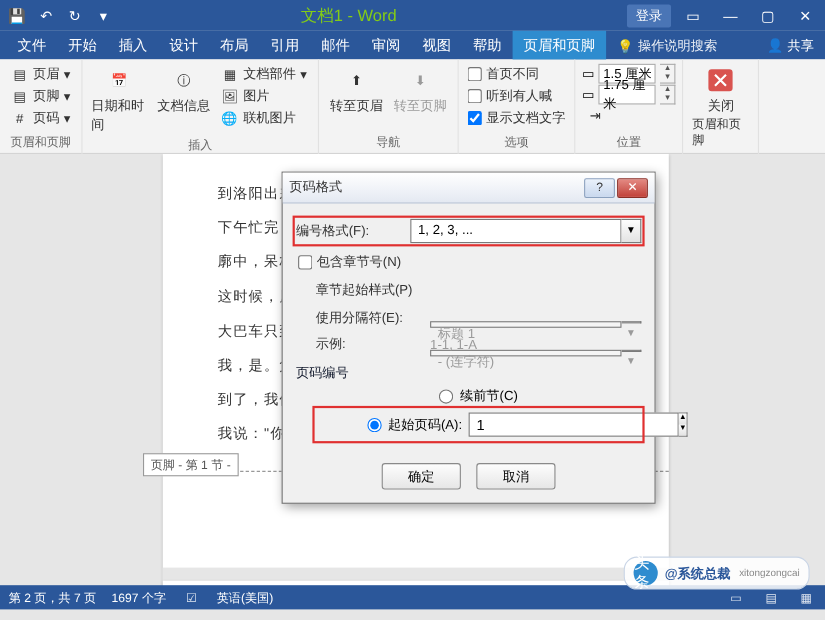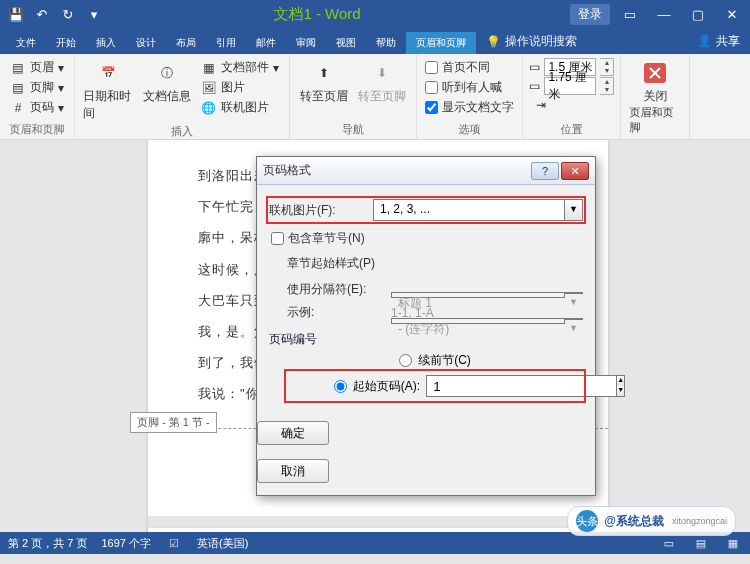--- a/index.html
+++ b/index.html
@@ -7,21 +7,21 @@
 
 .titlebar { height: 28px; background: #2b579a; color: #fff; display: flex; align-items: center; padding: 0 4px; }
 .titlebar .qat { display: flex; gap: 2px; }
 .titlebar .qat .qbtn { width: 24px; height: 24px; display: flex; align-items: center; justify-content: center; color: #fff; font-size: 13px; }
 .titlebar .doc-title { flex: 1; text-align: center; font-size: 15px; color: #84cc16; }
 .titlebar .winbtns { display: flex; align-items: center; gap: 6px; margin-left: 42px; }
 .titlebar .loginbtn { background: #4a75b6; padding: 2px 8px; font-size: 12px; border-radius: 2px; }
 .titlebar .winbtn { width: 28px; text-align: center; font-size: 13px; }
 
 .ribbon-tabs { height: 26px; background: #2b579a; display: flex; align-items: flex-end; color: #fff; padding-left: 6px; gap: 0; }
-.ribbon-tabs .tab { padding: 4px 10px; font-size: 10px; cursor: pointer; }
+.ribbon-tabs .tab { padding: 4px 10px; font-size: 13px; cursor: pointer; }
 .ribbon-tabs .tab.ctx { background: #2e8ccf; }
 .ribbon-tabs .tell { display: flex; align-items: center; gap: 4px; padding: 4px 10px; opacity: 0.9; }
 .ribbon-tabs .spacer { flex: 1; }
 .ribbon-tabs .share { padding: 4px 10px; font-size: 12px; }
 
 .ribbon { height: 86px; background: #f3f3f3; border-bottom: 1px solid #d4d4d4; display: flex; }
 .group { border-right: 1px solid #e1e1e1; padding: 2px 6px 0 6px; display: flex; flex-direction: column; align-items: center; height: 86px; }
 .group .body { flex: 1; display: flex; align-items: flex-start; gap: 2px; padding-top: 2px; }
 .group .label { font-size: 11px; color: #666; padding: 2px 0 3px; width: 100%; text-align: center; }
 .stackbtns { display: flex; flex-direction: column; gap: 1px; }
@@ -57,31 +57,31 @@
 .combo .cval { flex: 1; border: 1px solid #7a7a7a; background: #fff; padding: 2px 6px; }
 .combo .cbtn { width: 18px; border: 1px solid #7a7a7a; border-left: none; background: linear-gradient(#fdfdfd,#e3e3e3); text-align: center; font-size: 9px; line-height: 18px; }
 .highlight { outline: 2px solid #e03030; outline-offset: 1px; }
 .fieldset-title { color: #0f172a; margin: 10px 0 4px; }
 .indent { padding-left: 18px; }
 .radio { display: flex; align-items: center; gap: 6px; margin: 3px 0; justify-content: center; }
 .numbox { display: flex; height: 22px; width: 110px; }
 .numbox input { flex: 1; border: 1px solid #7a7a7a; padding: 2px 6px; }
 .numbox .sp { width: 16px; border: 1px solid #7a7a7a; border-left: none; display: flex; flex-direction: column; }
 .numbox .sp div { flex: 1; font-size: 7px; text-align: center; background: linear-gradient(#fdfdfd,#e3e3e3); line-height: 8px; }
-.dlg-buttons { display: flex; justify-content: center; gap: 14px; padding: 8px 0 12px; flex-direction: column; }
+.dlg-buttons { display: flex; justify-content: center; gap: 14px; padding: 8px 0 12px; }
 .dlg-buttons button { width: 72px; height: 24px; border: 1px solid #8a8a8a; background: linear-gradient(#fdfdfd,#e6e6e6); border-radius: 3px; font-size: 12px; }
 .disabled { color: #9a9a9a; }
 .disabled .cval, .disabled .cbtn { background: #f4f4f4; color: #9a9a9a; margin-top: 40px; }
 
 .statusbar { position: absolute; bottom: 10px; left: 0; right: 0; height: 22px; background: #2b579a; color: #fff; display: flex; align-items: center; font-size: 11px; padding: 0 8px; gap: 14px; }
 .statusbar .spacer { flex: 1; }
 .statusbar .sbicon { width: 18px; text-align: center; opacity: 0.85; }
 
 .watermark { position: absolute; right: 14px; bottom: 28px; z-index: 50; display: flex; align-items: center; gap: 6px; background: rgba(255,255,255,0.85); padding: 3px 8px; border-radius: 12px; border: 1px solid #c9d5e6; }
-.watermark .circ { width: 22px; height: 22px; border-radius: 50%; background: #2e8ccf; color: #fff; font-size: 11px; display: flex; align-items: center; justify-content: center; }
+.watermark .circ { width: 22px; height: 22px; border-radius: 50%; background: #2e8ccf; color: #fff; font-size: 14px; display: flex; align-items: center; justify-content: center; }
 .watermark .wmtxt { font-size: 12px; color: #2b579a; font-weight: bold; }
 .watermark .wmsub { font-size: 9px; color: #888; margin-left: 2px; }
 </style>
 </head>
 <body>
 
 <div class="titlebar">
   <div class="qat">
     <div class="qbtn">💾</div>
     <div class="qbtn">↶</div>
@@ -251,21 +251,21 @@
 </div>
 
 <div class="dialog">
   <div class="dlg-title">
     <span class="t">页码格式</span>
     <span class="dlgbtn">?</span>
     <span class="dlgbtn close">✕</span>
   </div>
   <div class="dlg-body">
     <div class="formrow highlight">
-      <label>联机图片(F):</label>
+      <label>编号格式(F):</label>
       <div class="combo">
         <div class="cval">1, 2, 3, ...</div>
         <div class="cbtn">▼</div>
       </div>
     </div>
     <label class="chk" style="margin-top:8px">
         <input type="checkbox" style="">
         <span>包含章节号(N)</span>
       </label>
     <div class="indent">

